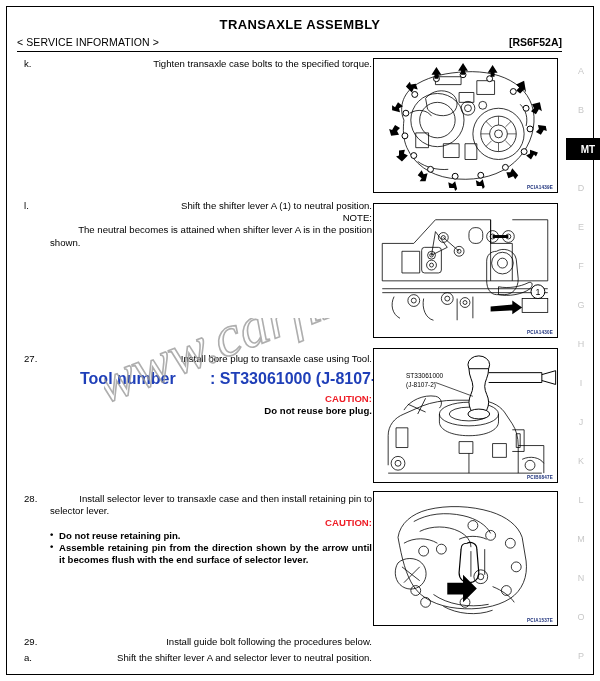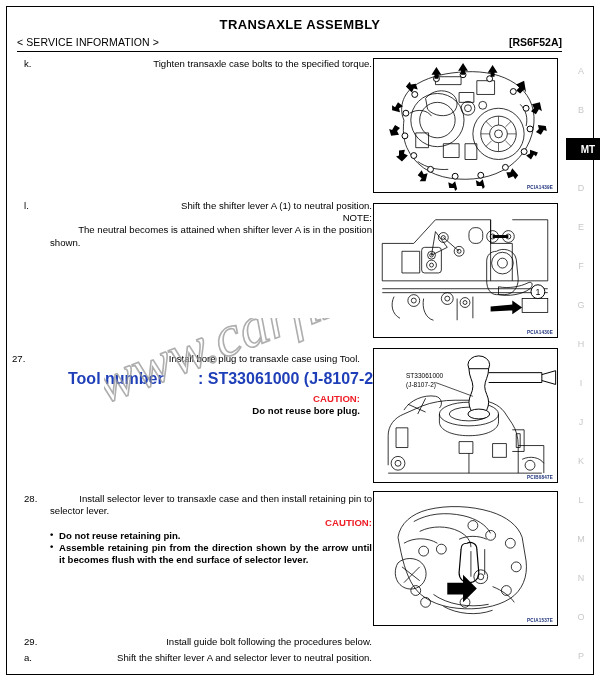--- a/index.html
+++ b/index.html
@@ -271,21 +271,21 @@
 
   <div class="step" style="left:24px; top:200px; width:350px;">
     <span class="step-marker">l.</span>
     <div class="step-body">
       <p>Shift the shifter lever A (1) to neutral position.</p>
       <p class="note-label">NOTE:</p>
       <p class="justify">The neutral becomes is attained when shifter lever A is in the position shown.</p>
     </div>
   </div>
 
-  <div class="step" style="left:12px; top:353px; width:350px;">
+  <div class="step" style="left:24px; top:353px; width:350px;">
     <span class="step-marker">27.</span>
     <div class="step-body">
       <p>Install bore plug to transaxle case using Tool.</p>
       <div class="tool-row">
         <span class="tool-label">Tool number</span>
         <span class="tool-value">: ST33061000 (J-8107-2)</span>
       </div>
       <p class="caution-label" style="margin-top:7px">CAUTION:</p>
       <p class="bold-line">Do not reuse bore plug.</p>
     </div>

